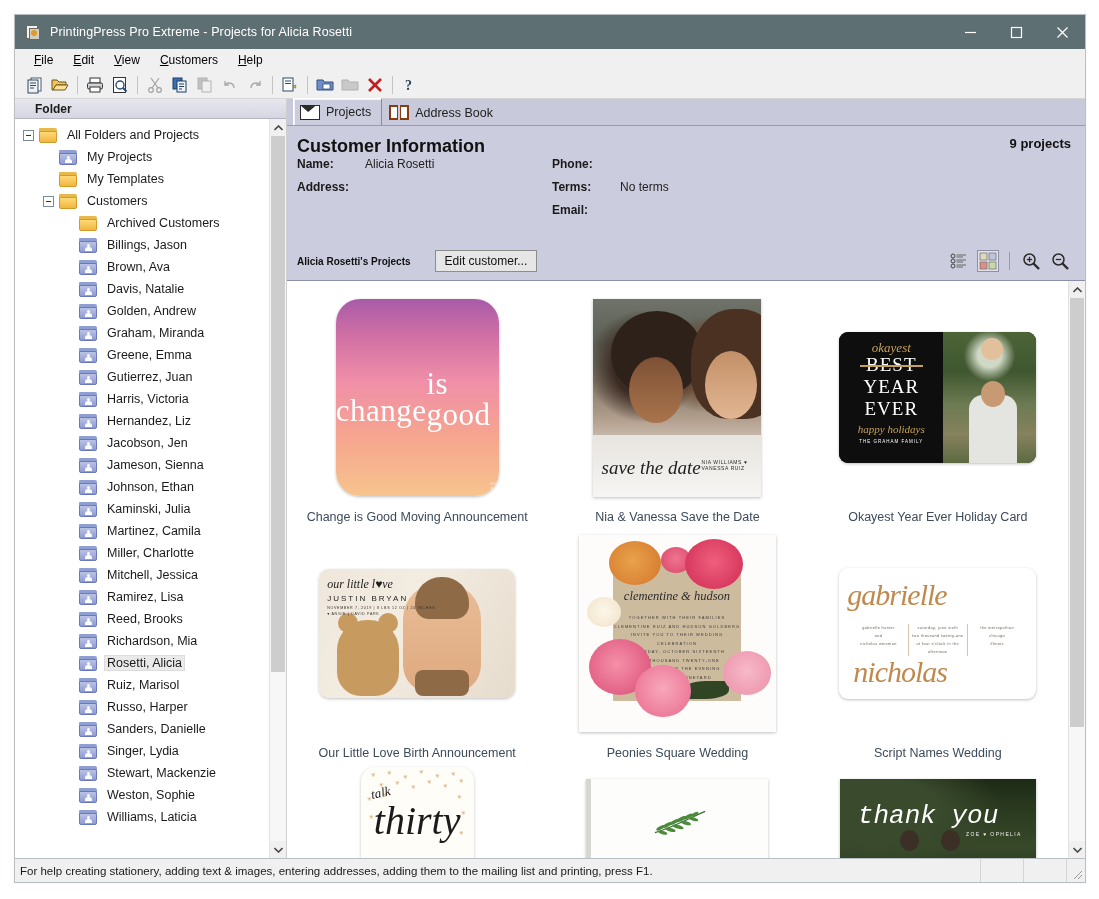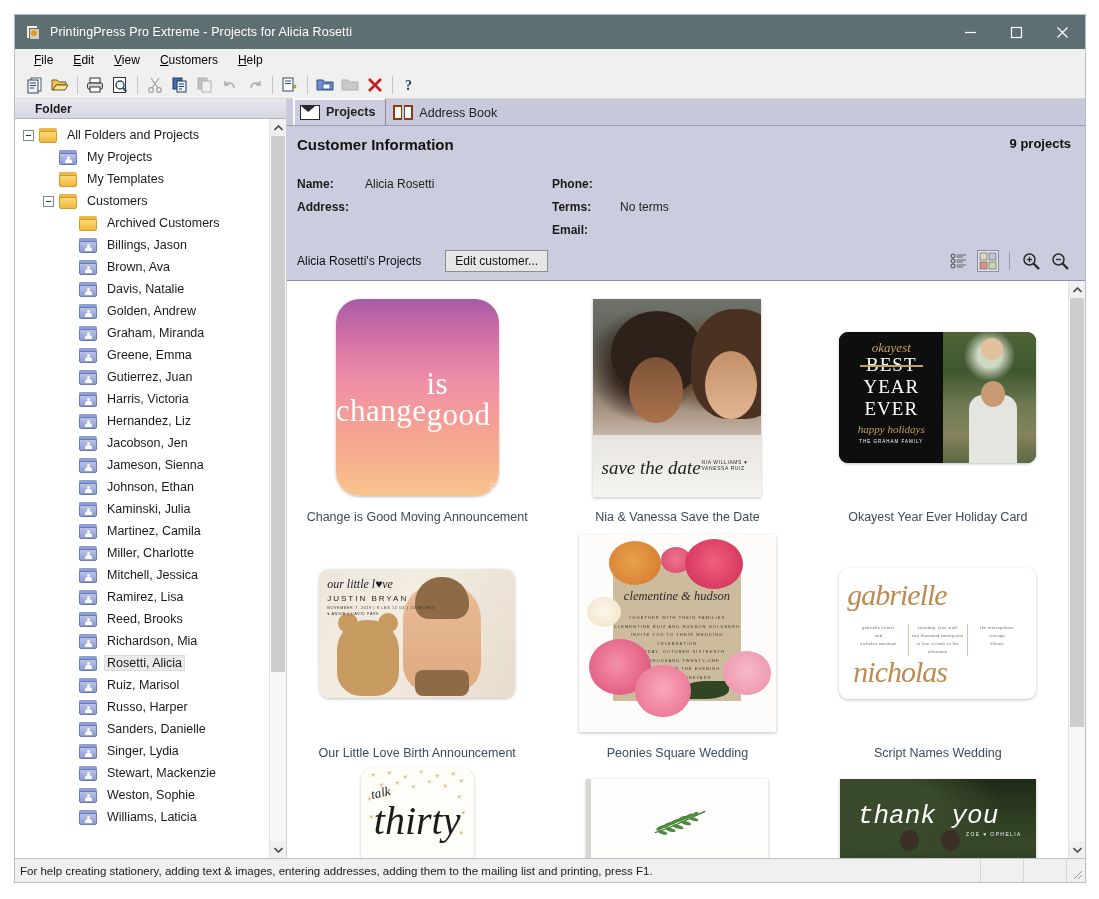--- a/index.html
+++ b/index.html
@@ -179,21 +179,21 @@
   }
   .tab {
     height: 25px; display: flex; align-items: center;
     padding: 0 10px 0 6px; gap: 6px;
     font-size: 12.5px; color: #222;
     background: #c9c9dc;
     border: 1px solid transparent;
     position: relative;
   }
   .tab.active {
-    background: #ccccdf; font-weight: bold;
+    background: #ccccdf; font-weight: normal;
     border: 1px solid #ffffff; border-bottom: none;
     border-right-color: #8a8aa6;
     height: 27px;
     box-shadow: inset 1px 1px 0 #f4f4fa;
   }
   .tab .envelope {
     width: 20px; height: 15px; position: relative; flex: 0 0 20px;
     background: #ffffff; border: 1.5px solid #2a2a2a;
   }
   .tab .envelope::after {
@@ -214,37 +214,37 @@
   .tab .book .half.l { left: 0; border-right-width: 1px; }
   .tab .book .half.r { right: 0; border-left-width: 1px; }
 
   .infopanel {
     flex: 0 0 155px;
     background: #ccccdf;
     position: relative;
     padding: 10px 14px 0 10px;
     border-bottom: 1px solid #8e8ea8;
   }
-  .sec-title { font-size: 15px; font-weight: bold; color: #111; margin-bottom: 24px; }
+  .sec-title { font-size: 18px; font-weight: bold; color: #111; margin-bottom: 0; }
   .proj-count {
     position: absolute; right: 14px; top: 10px;
     font-size: 13px; font-weight: bold; color: #111;
   }
   .fields { display: flex; font-size: 12px; color: #1a1a1a; }
   .fcol { display: flex; flex-direction: column; gap: 9px; }
   .fcol.left { width: 255px; }
   .frow { display: flex; }
   .flab { font-weight: bold; width: 68px; flex: 0 0 68px; }
   .fval { color: #222; }
 
   .projrow {
     position: absolute; left: 10px; right: 14px; bottom: 8px;
     display: flex; align-items: center;
   }
-  .proj-title { font-size: 12px; font-weight: normal; color: #111; }
+  .proj-title { font-size: 10px; font-weight: bold; color: #111; }
   .btn-edit {
     margin-left: 24px;
     font-size: 12px; padding: 3px 9px;
     background: #e6e6e6; border: 1px solid #8d8d8d; color: #111;
     font-family: "Liberation Sans", sans-serif;
   }
   .viewtools { margin-left: auto; display: flex; align-items: center; gap: 7px; }
   .vt-btn { width: 22px; height: 22px; display: flex; align-items: center; justify-content: center; }
   .vt-btn.sel { border: 1px solid #8e8ea8; background: #e2e2ee; }
   .vt-sep { width: 1px; height: 18px; background: #9a9ab0; margin: 0 3px; }

